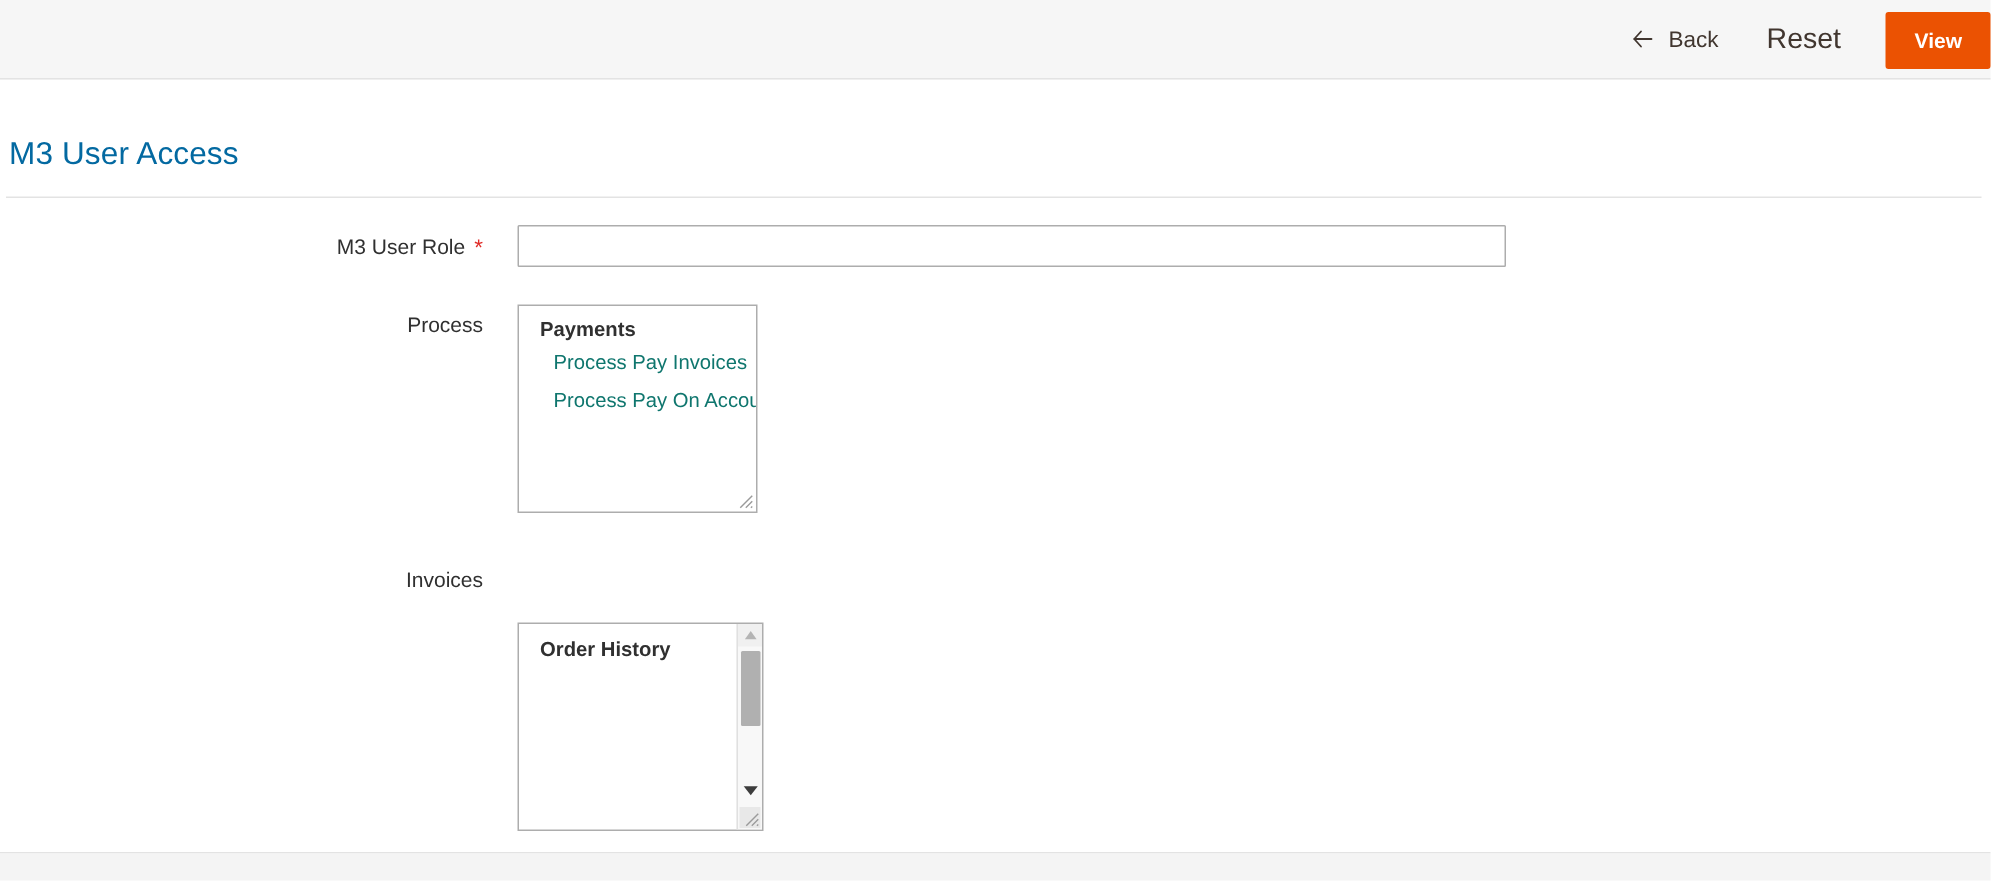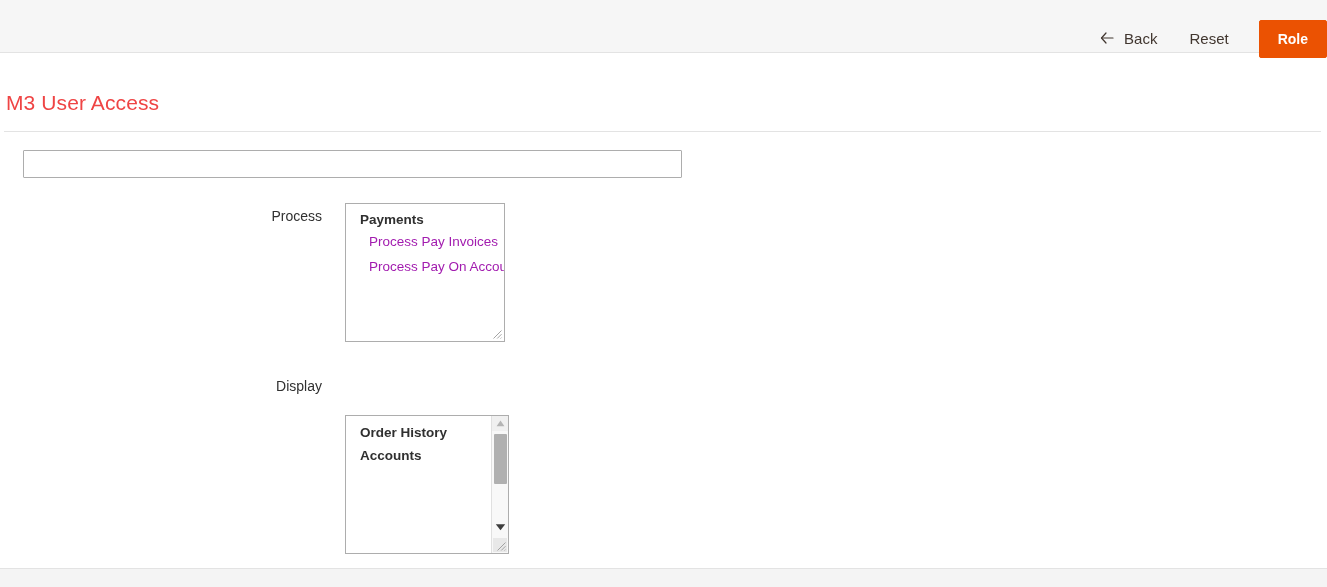--- a/index.html
+++ b/index.html
@@ -22,21 +22,21 @@
     left: 0; top: 0;
     width: 1327px;
     height: 53px;
     background: #f6f6f6;
     border-bottom: 1px solid #e3e3e3;
     box-sizing: border-box;
   }
   .page-actions {
     position: absolute;
     right: 0;
-    top: 12px;
+    top: 0;
     height: 53px;
     display: flex;
     align-items: center;
     justify-content: flex-end;
   }
   .btn-back {
     display: flex;
     align-items: center;
     gap: 9px;
     background: none;
@@ -58,21 +58,21 @@
     position: relative;
     top: -1px;
   }
   .btn-reset {
     background: none;
     border: none;
     padding: 0 16px;
     height: 36px;
     cursor: pointer;
     color: #41362f;
-    font-size: 15px;
+    font-size: 19px;
     font-family: "Liberation Sans", sans-serif;
     margin-right: 14px;
   }
   .btn-save {
     background: #eb5202;
     border: 1px solid #eb5202;
     color: #ffffff;
     font-size: 14px;
     font-weight: bold;
     font-family: "Liberation Sans", sans-serif;
@@ -89,21 +89,21 @@
     position: absolute;
     left: 0;
     top: 53px;
     width: 1327px;
   }
   .page-title {
     margin: 0;
     padding: 38px 0 16px 6px;
     font-size: 21px;
     font-weight: normal;
-    color: #ef4444;
+    color: #0369a1;
     letter-spacing: .1px;
   }
   .title-divider {
     height: 1px;
     background: #e3e3e3;
     margin: 0 6px 0 4px;
   }
 
   
   .form-area {
@@ -175,21 +175,21 @@
 
   .ms-group {
     font-weight: bold;
     color: #303030;
     padding: 1px 0 1px 10px;
     font-size: 13.5px;
     line-height: 17px;
     white-space: nowrap;
   }
   .ms-option {
-    color: #a21caf;
+    color: #0f766e;
     padding: 1px 0 1px 19px;
     font-size: 13.5px;
     line-height: 17px;
     white-space: nowrap;
     cursor: default;
   }
   .ms-process .ms-group { padding-top: 2px; }
   .ms-process .ms-option { padding-top: 4px; padding-bottom: 4px; }
   .ms-display .ms-group { padding-top: 3px; padding-bottom: 3px; }
   .ms-display .ms-option { padding-top: 3px; padding-bottom: 3px; }
@@ -274,31 +274,34 @@
       <svg width="16" height="16" viewBox="0 0 16 16" aria-hidden="true">
         <path d="M7 3 L2.5 8 L7 13" fill="none" stroke="#41362f" stroke-width="1.2" stroke-linecap="round" stroke-linejoin="round"></path>
         <line x1="2.6" y1="8" x2="14" y2="8" stroke="#41362f" stroke-width="1.2" stroke-linecap="round"></line>
       </svg>
     </span>
     <span>Back</span>
   </button>
 
   <button class="btn-reset">Reset</button>
 
-  <button class="btn-save">Role</button>
+  <button class="btn-save">View</button>
 </div>
 
 <div class="page-title-wrap">
   <h1 class="page-title">M3 User Access</h1>
   <div class="title-divider"></div>
 </div>
 
 <div class="form-area">
 
   <div class="field-row" style="margin-top:19px;">
+    <div class="field-label">
+      <span>M3 User Role</span><span class="req-star">*</span>
+    </div>
     <div class="field-control">
       <input class="text-input" type="text" value="" style="">
     </div>
   </div>
 
   <div class="field-row" style="margin-top:25px;">
     <div class="field-label" style="padding-top:5px;padding-left:11px;">Process</div>
     <div class="field-control">
       <div class="multiselect ms-process">
         <ul class="ms-list">
@@ -311,26 +314,25 @@
             <line x1="12.5" y1="4.5" x2="4.5" y2="12.5" stroke="#9a9a9a" stroke-width="0.9"></line>
             <line x1="12.5" y1="8.2" x2="8.2" y2="12.5" stroke="#9a9a9a" stroke-width="0.9"></line>
             <line x1="12.5" y1="11.6" x2="11.6" y2="12.5" stroke="#9a9a9a" stroke-width="0.9"></line>
           </svg>
         </span>
       </div>
     </div>
   </div>
 
   <div class="field-row" style="margin-top:31px;">
-    <div class="field-label" style="padding-top:5px;">Display</div>
+    <div class="field-label" style="padding-top:5px;">Invoices</div>
     <div class="field-control">
       <div class="multiselect ms-display">
         <ul class="ms-list">
           <li class="ms-group">Order History</li>
-          <li class="ms-group">Accounts</li>
         </ul>
 
         <div class="ms-scrollbar">
           <div class="sb-arrow sb-arrow-up">
             <svg width="9" height="7" viewBox="0 0 9 7" aria-hidden="true">
               <polygon points="4.5,0.6 8.4,6.2 0.6,6.2" fill="#b4b4b4"></polygon>
             </svg>
           </div>
           <div class="sb-thumb"></div>
           <div class="sb-arrow sb-arrow-down" style="background:transparent;">

